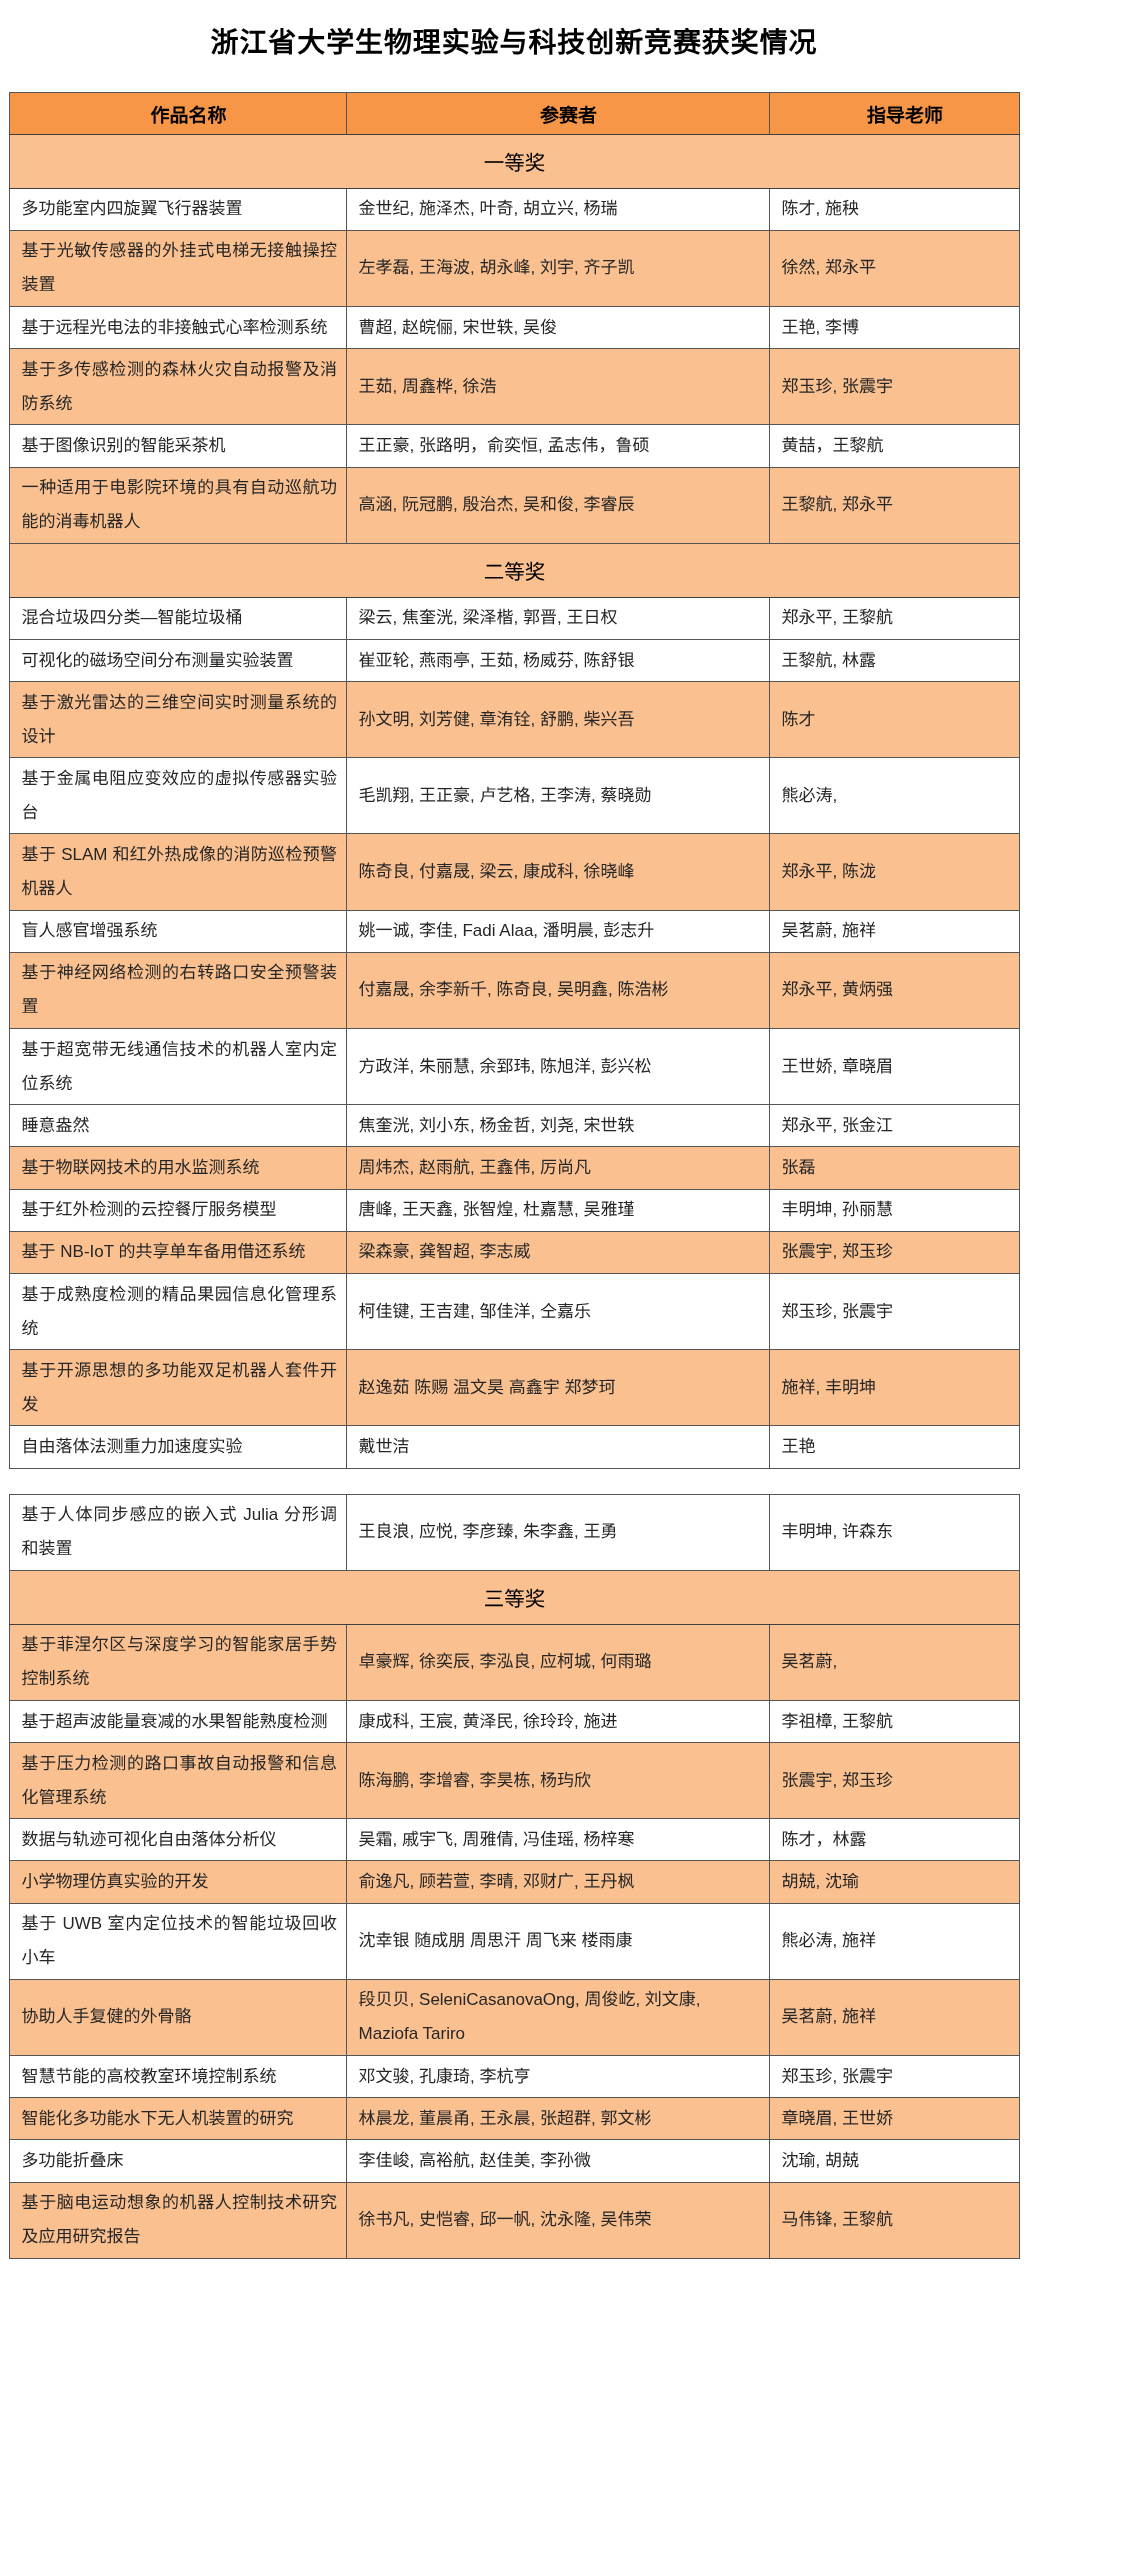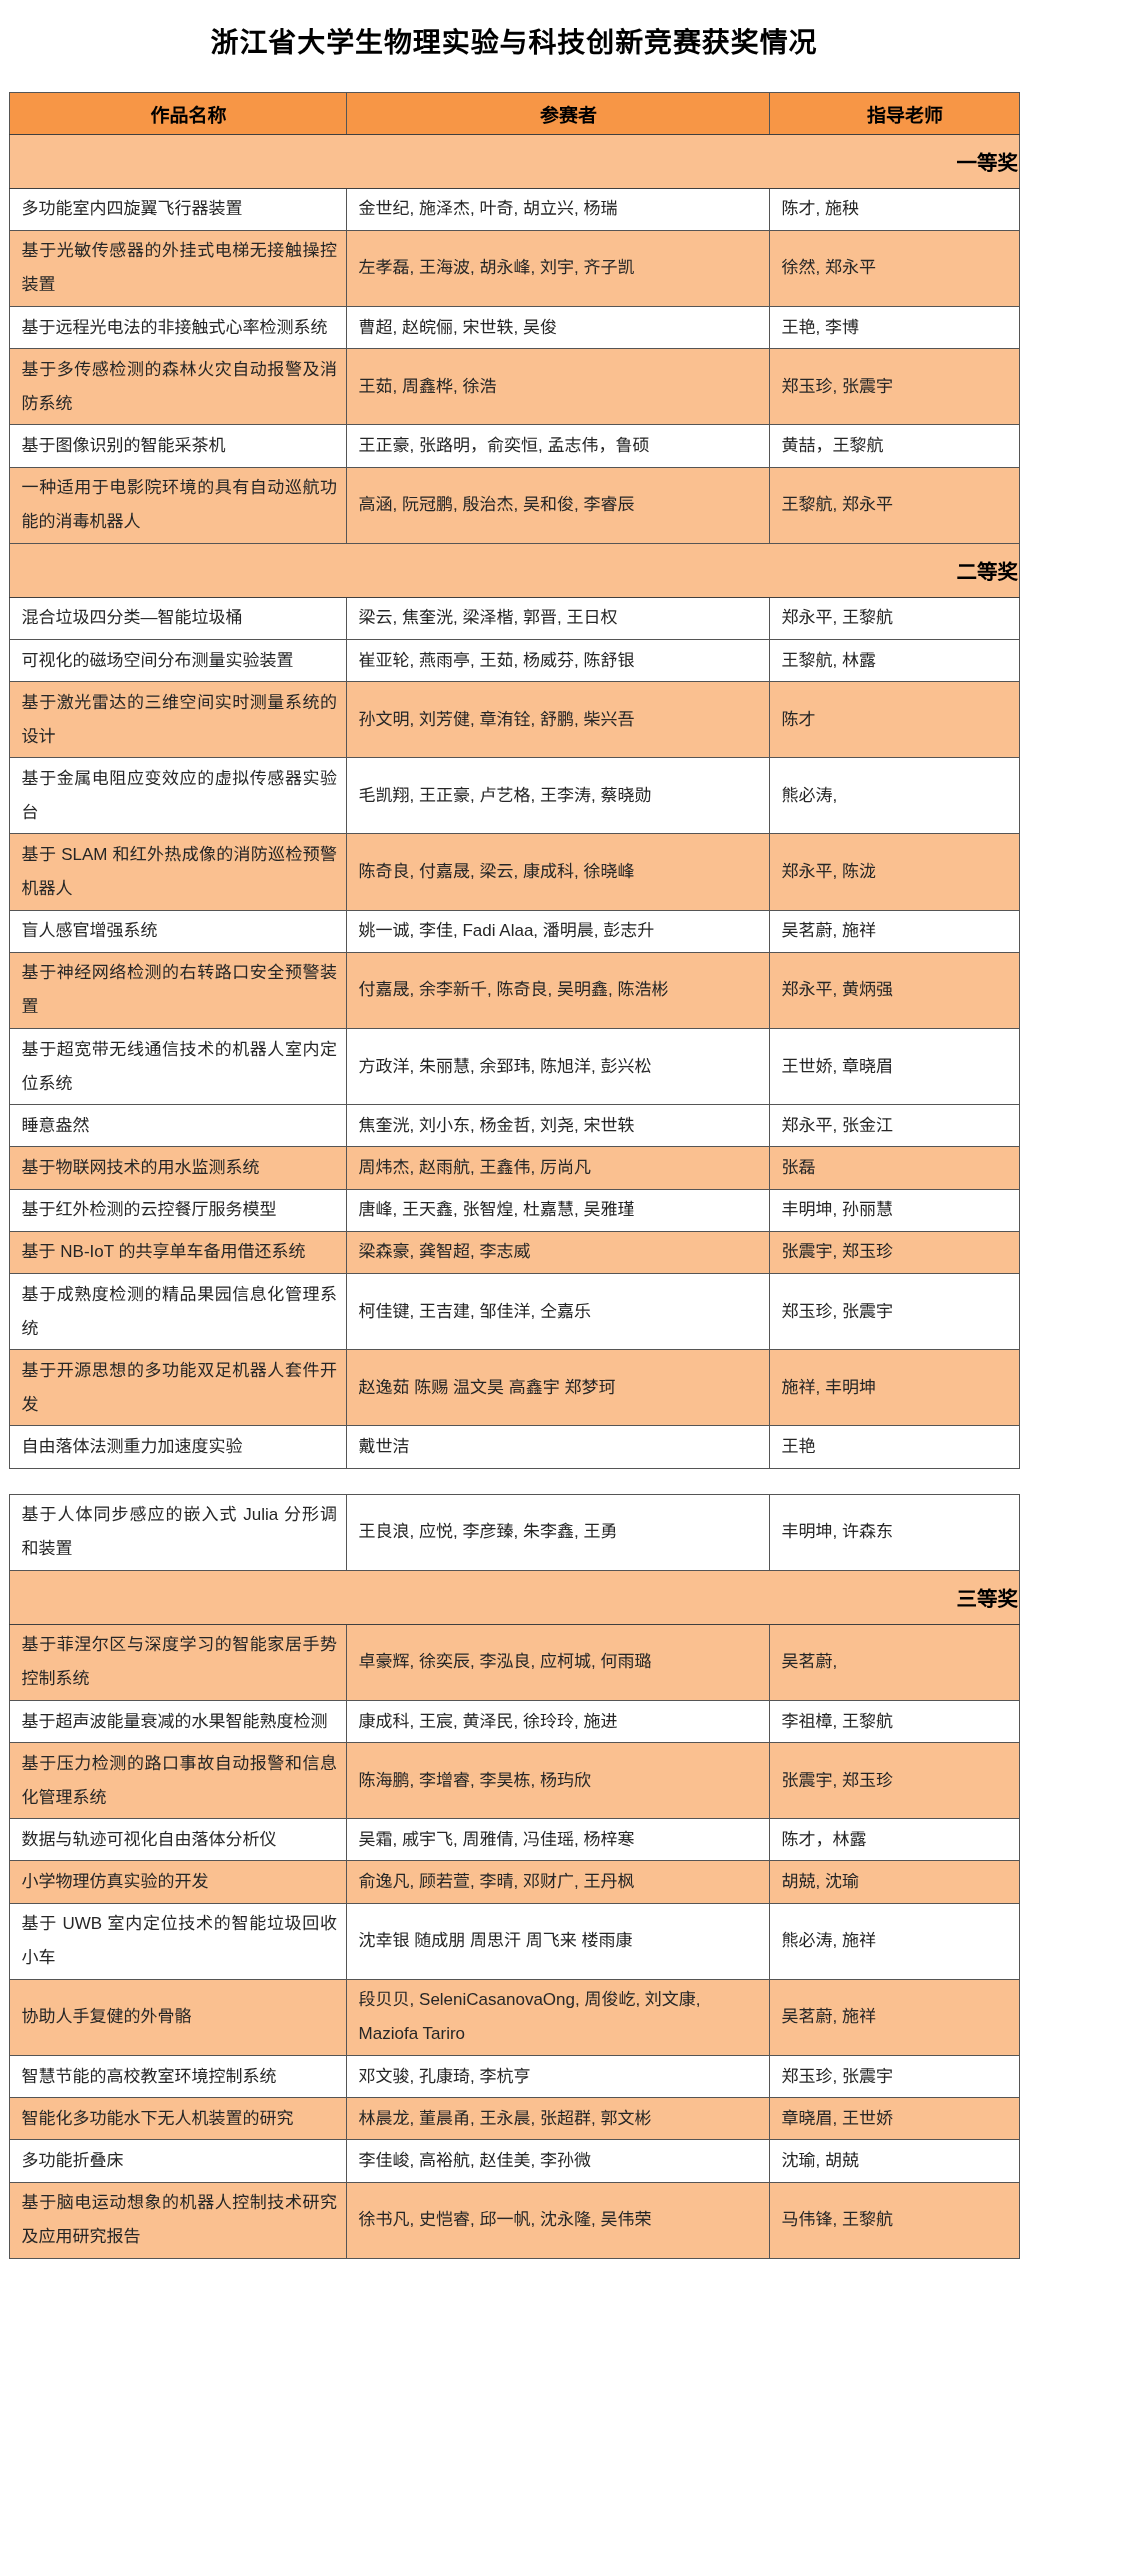--- a/index.html
+++ b/index.html
@@ -45,22 +45,22 @@
     text-align:center;
     height:42px;
     border:0.9px solid var(--border);
     border-bottom:1.8px solid var(--outer-border);
     color:#000;
     padding-left:22px;
   }
   td.band{
     background:var(--band-bg);
     font-size:20.5px;
-    font-weight:bold;
-    text-align:right;
+    font-weight:normal;
+    text-align:center;
     height:54px;
     color:#000;
     border:0.9px solid var(--border);
     border-top:1.8px solid var(--outer-border);
     border-bottom:1.8px solid var(--outer-border);
   }
   td.cell{
     font-size:17px;
     line-height:34px;
     padding:3.6px 9px 3.6px 11.6px;

